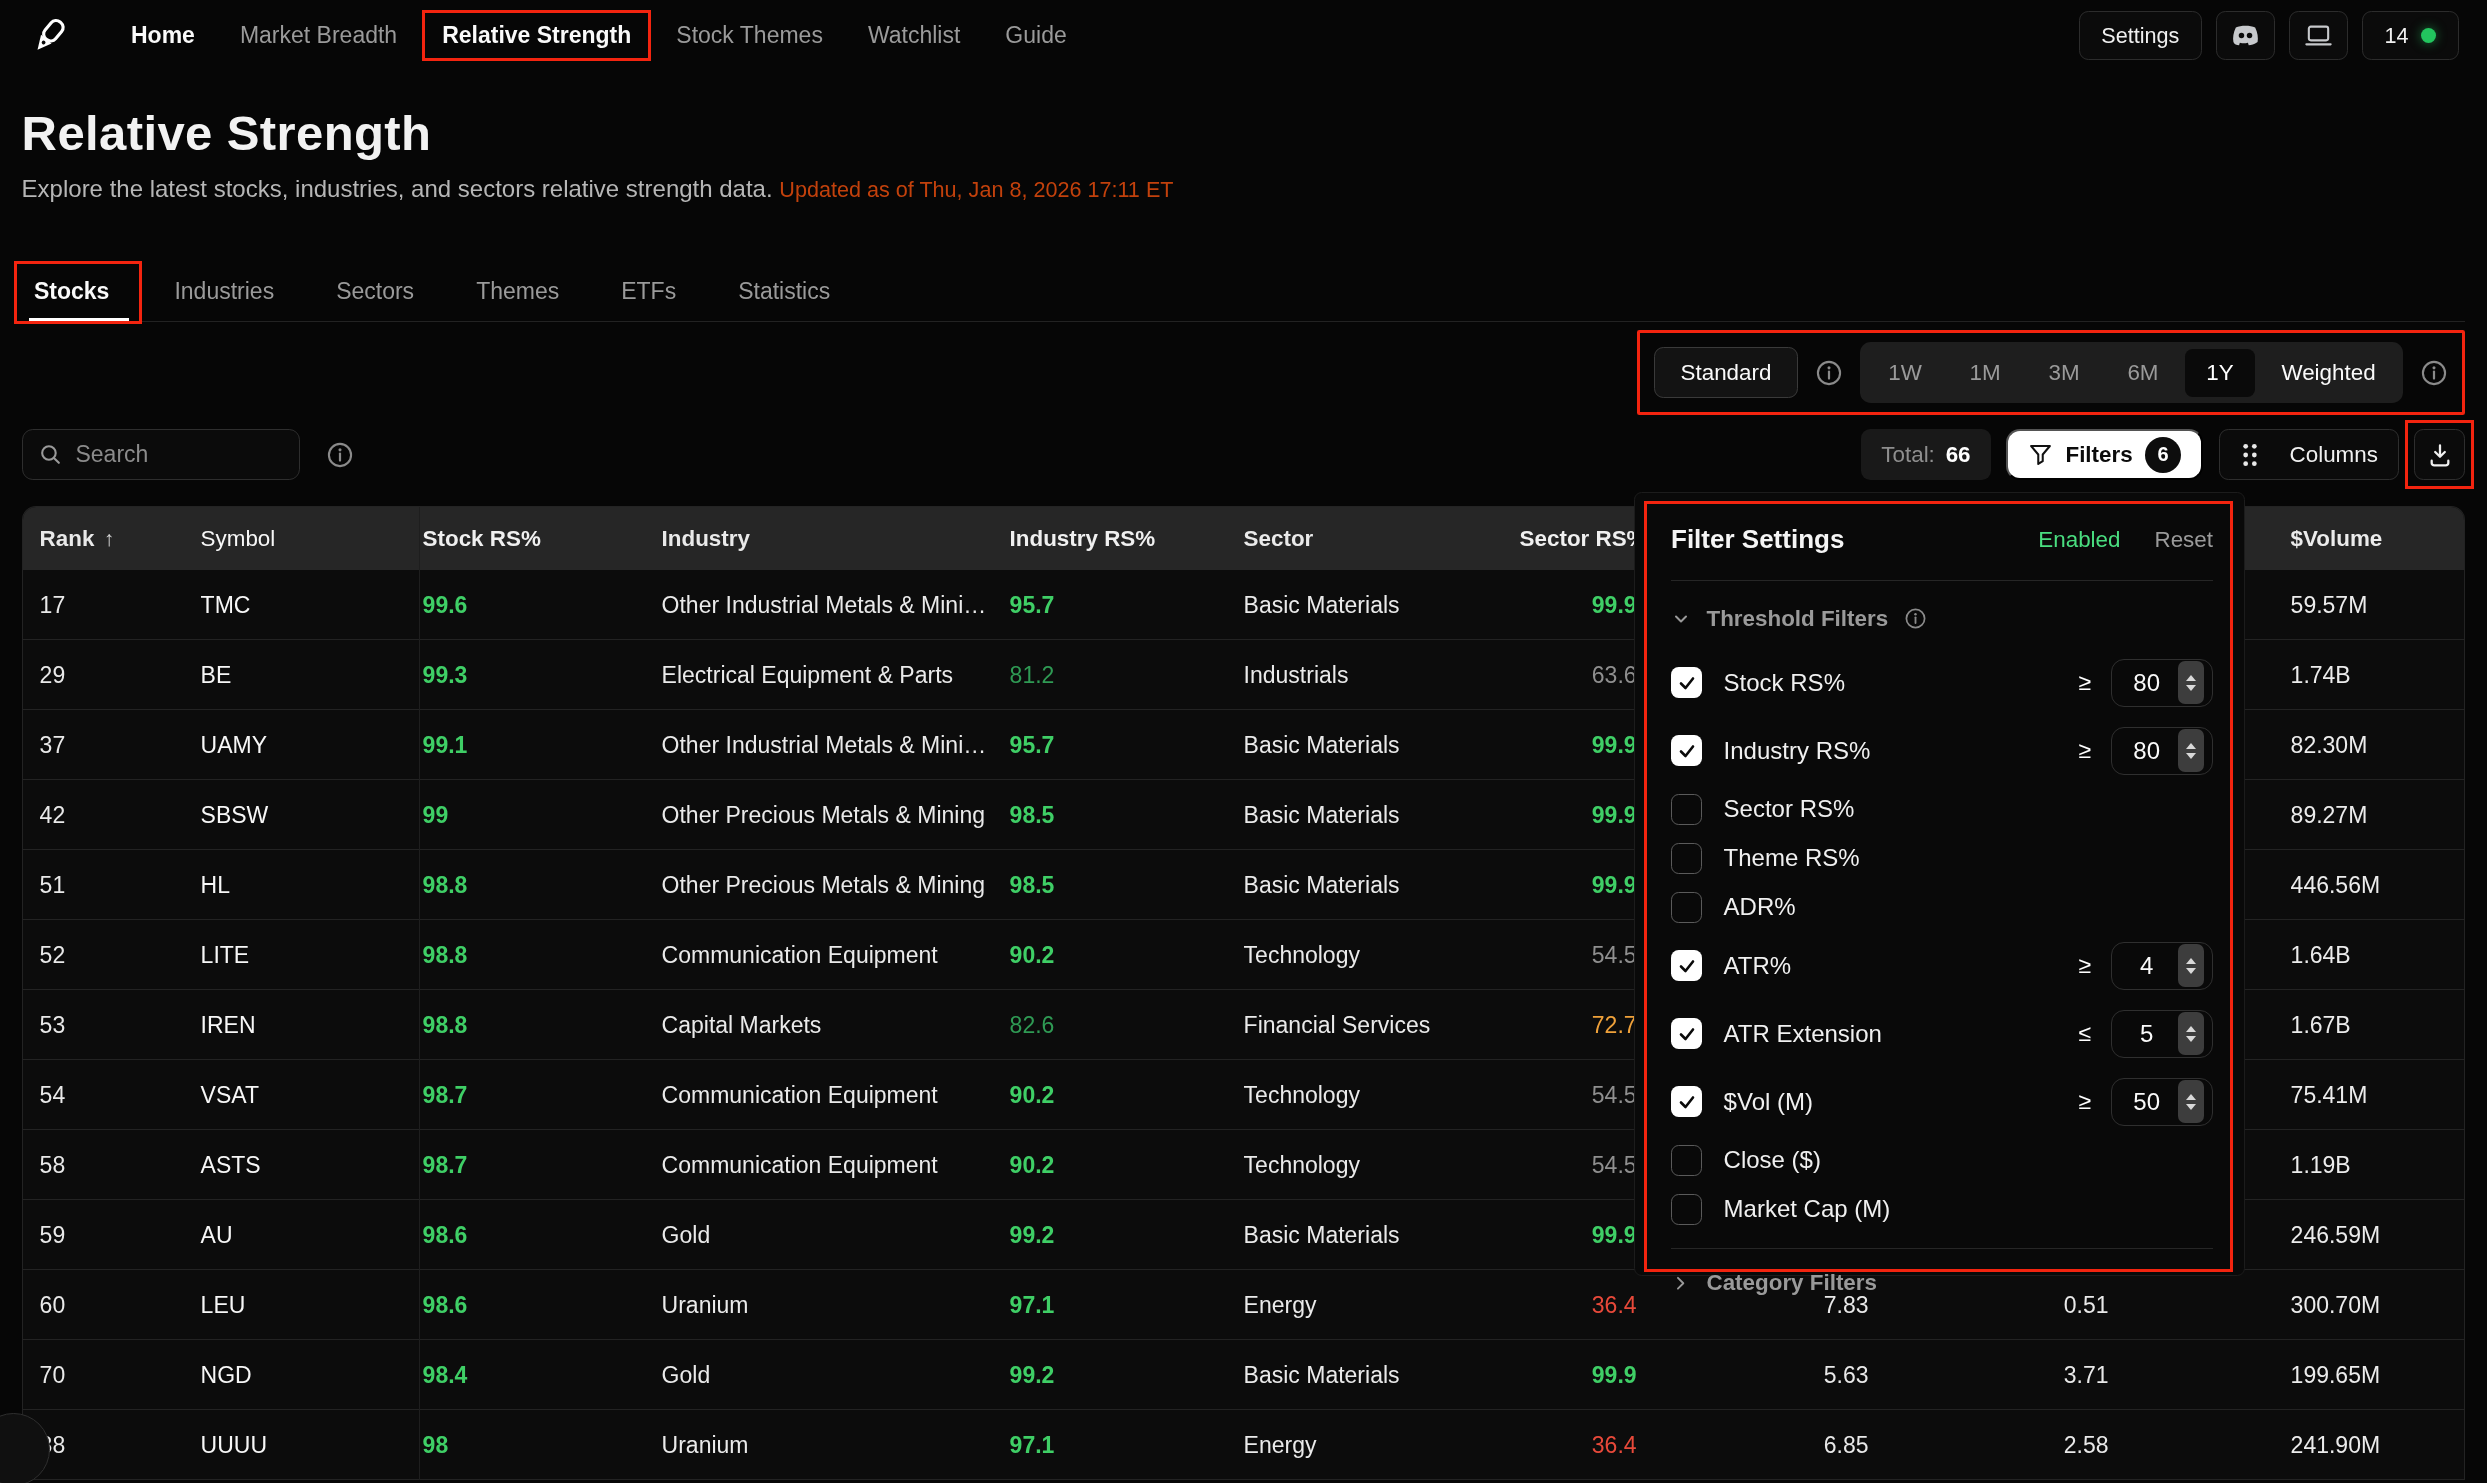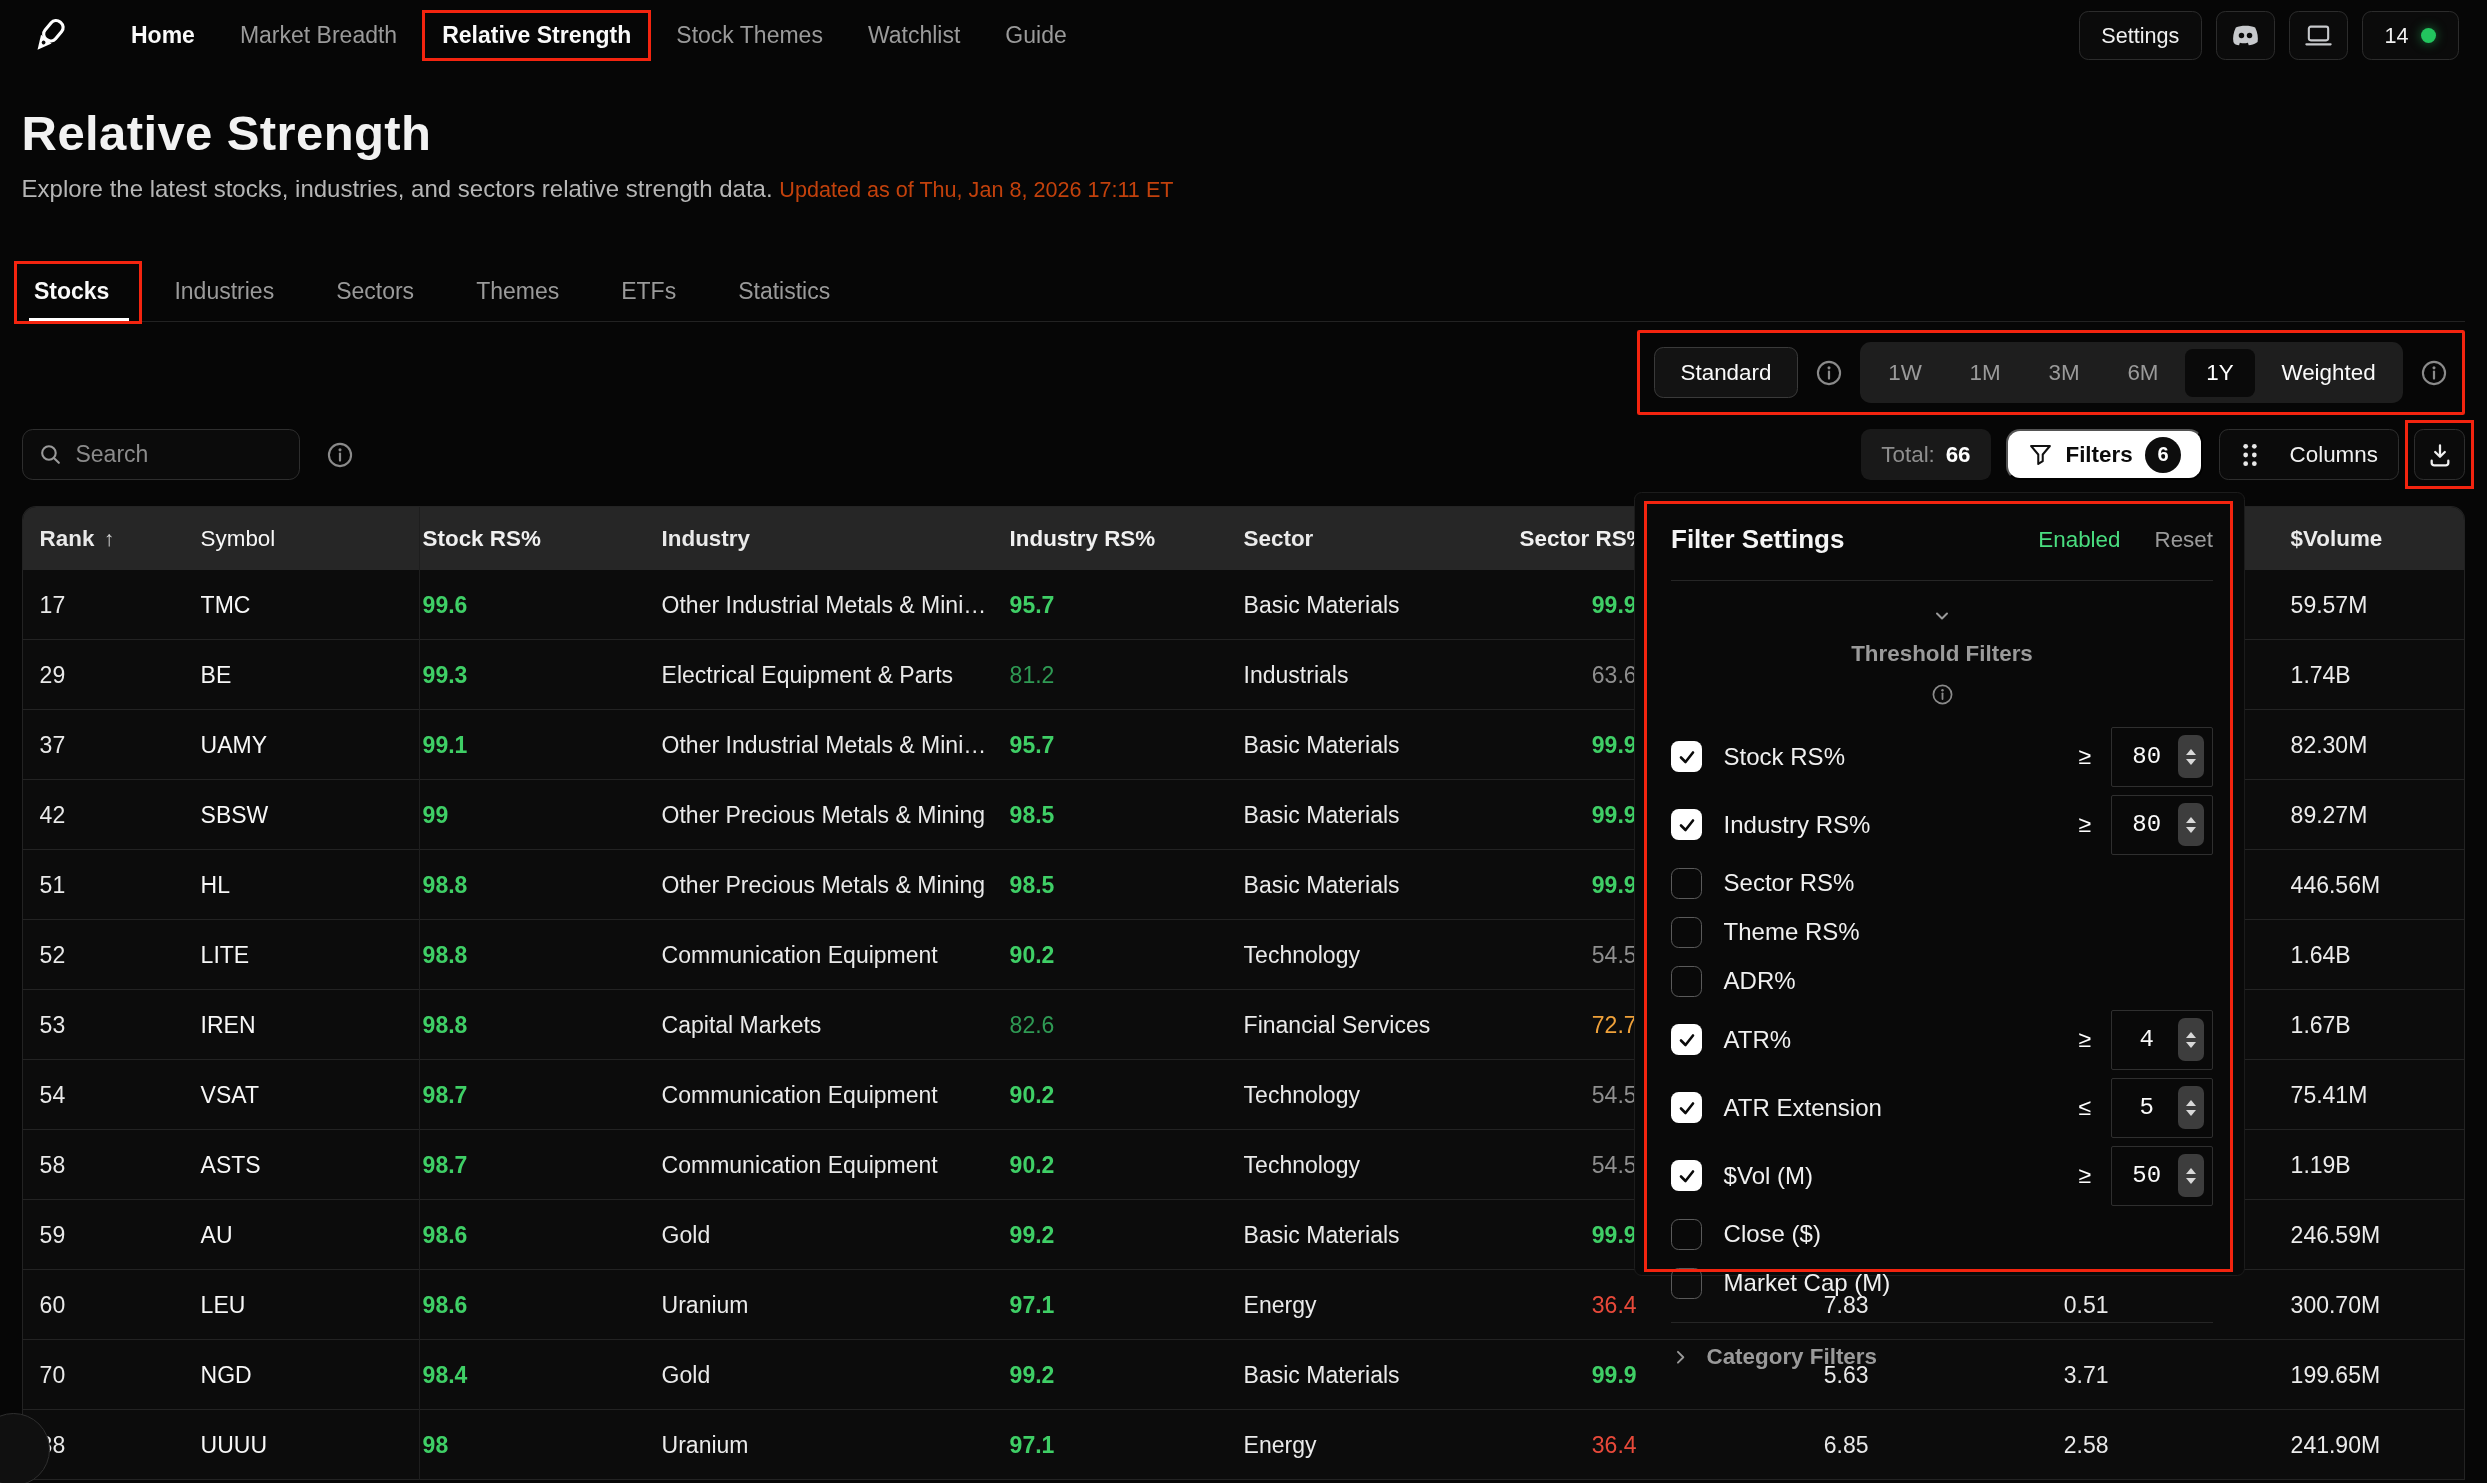--- a/index.html
+++ b/index.html
@@ -97,29 +97,29 @@
   
   .fpanel { position:absolute; left:1634px; top:492px; width:611px; height:784px; background:#090909;
     border:0.8px solid #1c1c1c; border-radius:7.7px; z-index:6; padding:31px 31px 0 36px; }
   .fpanel::after { content:''; position:absolute; inset:7.7px 10.8px 3.1px 9.3px; border:3.9px solid #f3240f; pointer-events:none; z-index:10; }
   .fp-head { display:flex; align-items:center; }
   .fp-title { font-size:26px; font-weight:600; color:#f5f5f5; }
   .fp-actions { margin-left:auto; display:flex; gap:34px; font-size:22.4px; }
   .fp-enabled { color:#4ade80; cursor:pointer; }
   .fp-reset { color:#9a9a9a; cursor:pointer; }
   .fp-divider { height:0.8px; background:#262626; margin-top:25px; }
-  .fp-section { display:flex; align-items:center; gap:15.5px; margin-top:25px; color:#9a9a9a; font-size:22.4px; font-weight:600;flex-direction:column; }
+  .fp-section { display:flex; align-items:center; gap:15.5px; margin-top:25px; color:#9a9a9a; font-size:22.4px; font-weight:600; }
   .fp-items { margin-top:17px; }
   .f-item { display:flex; align-items:center; height:49px; }
   .f-item.has-stepper { height:68px; }
   .cb { width:31px; height:31px; border-radius:7.7px; background:#fff; display:flex; align-items:center; justify-content:center; flex:none; cursor:pointer; }
   .f-item.un .cb { background:transparent; border:1.9px solid #5a5a5a; }
   .f-label { margin-left:21.6px; font-size:24px; color:#f0f0f0; }
   .f-op { margin-left:auto; font-size:23px; color:#fff; margin-right:20px; }
-  .stepper { width:102px; height:60px; border:1.2px solid #2f2f2f; border-radius:2px; display:flex; align-items:center; padding:0 7.7px 0 10.8px; flex:none;font-family:Liberation Mono, monospace; }
+  .stepper { width:102px; height:48px; border:1.2px solid #2f2f2f; border-radius:13px; display:flex; align-items:center; padding:0 7.7px 0 10.8px; flex:none; }
   .f-val { flex:1; text-align:center; font-size:24px; color:#fafafa; }
   .spin { width:26px; height:43px; border-radius:7px; background:#3d3d3d; display:flex; flex-direction:column;
     align-items:center; justify-content:center; gap:3.9px; margin-left:7.7px; cursor:pointer; }
   .spin i { display:block; width:0; height:0; border-left:5.4px solid transparent; border-right:5.4px solid transparent; }
   .spin i.up { border-bottom:6.2px solid #d9d9d9; }
   .spin i.dn { border-top:6.2px solid #d9d9d9; }
   .fp-divider2 { height:0.8px; background:#262626; margin-top:14px; }
   .fp-category { display:flex; align-items:center; gap:17px; margin-top:21.6px; color:#9a9a9a; font-size:22.4px; font-weight:600; cursor:pointer; }
 
   .corner-fab { position:absolute; left:-23px; top:1413px; width:73px; height:73px; border-radius:50%;

